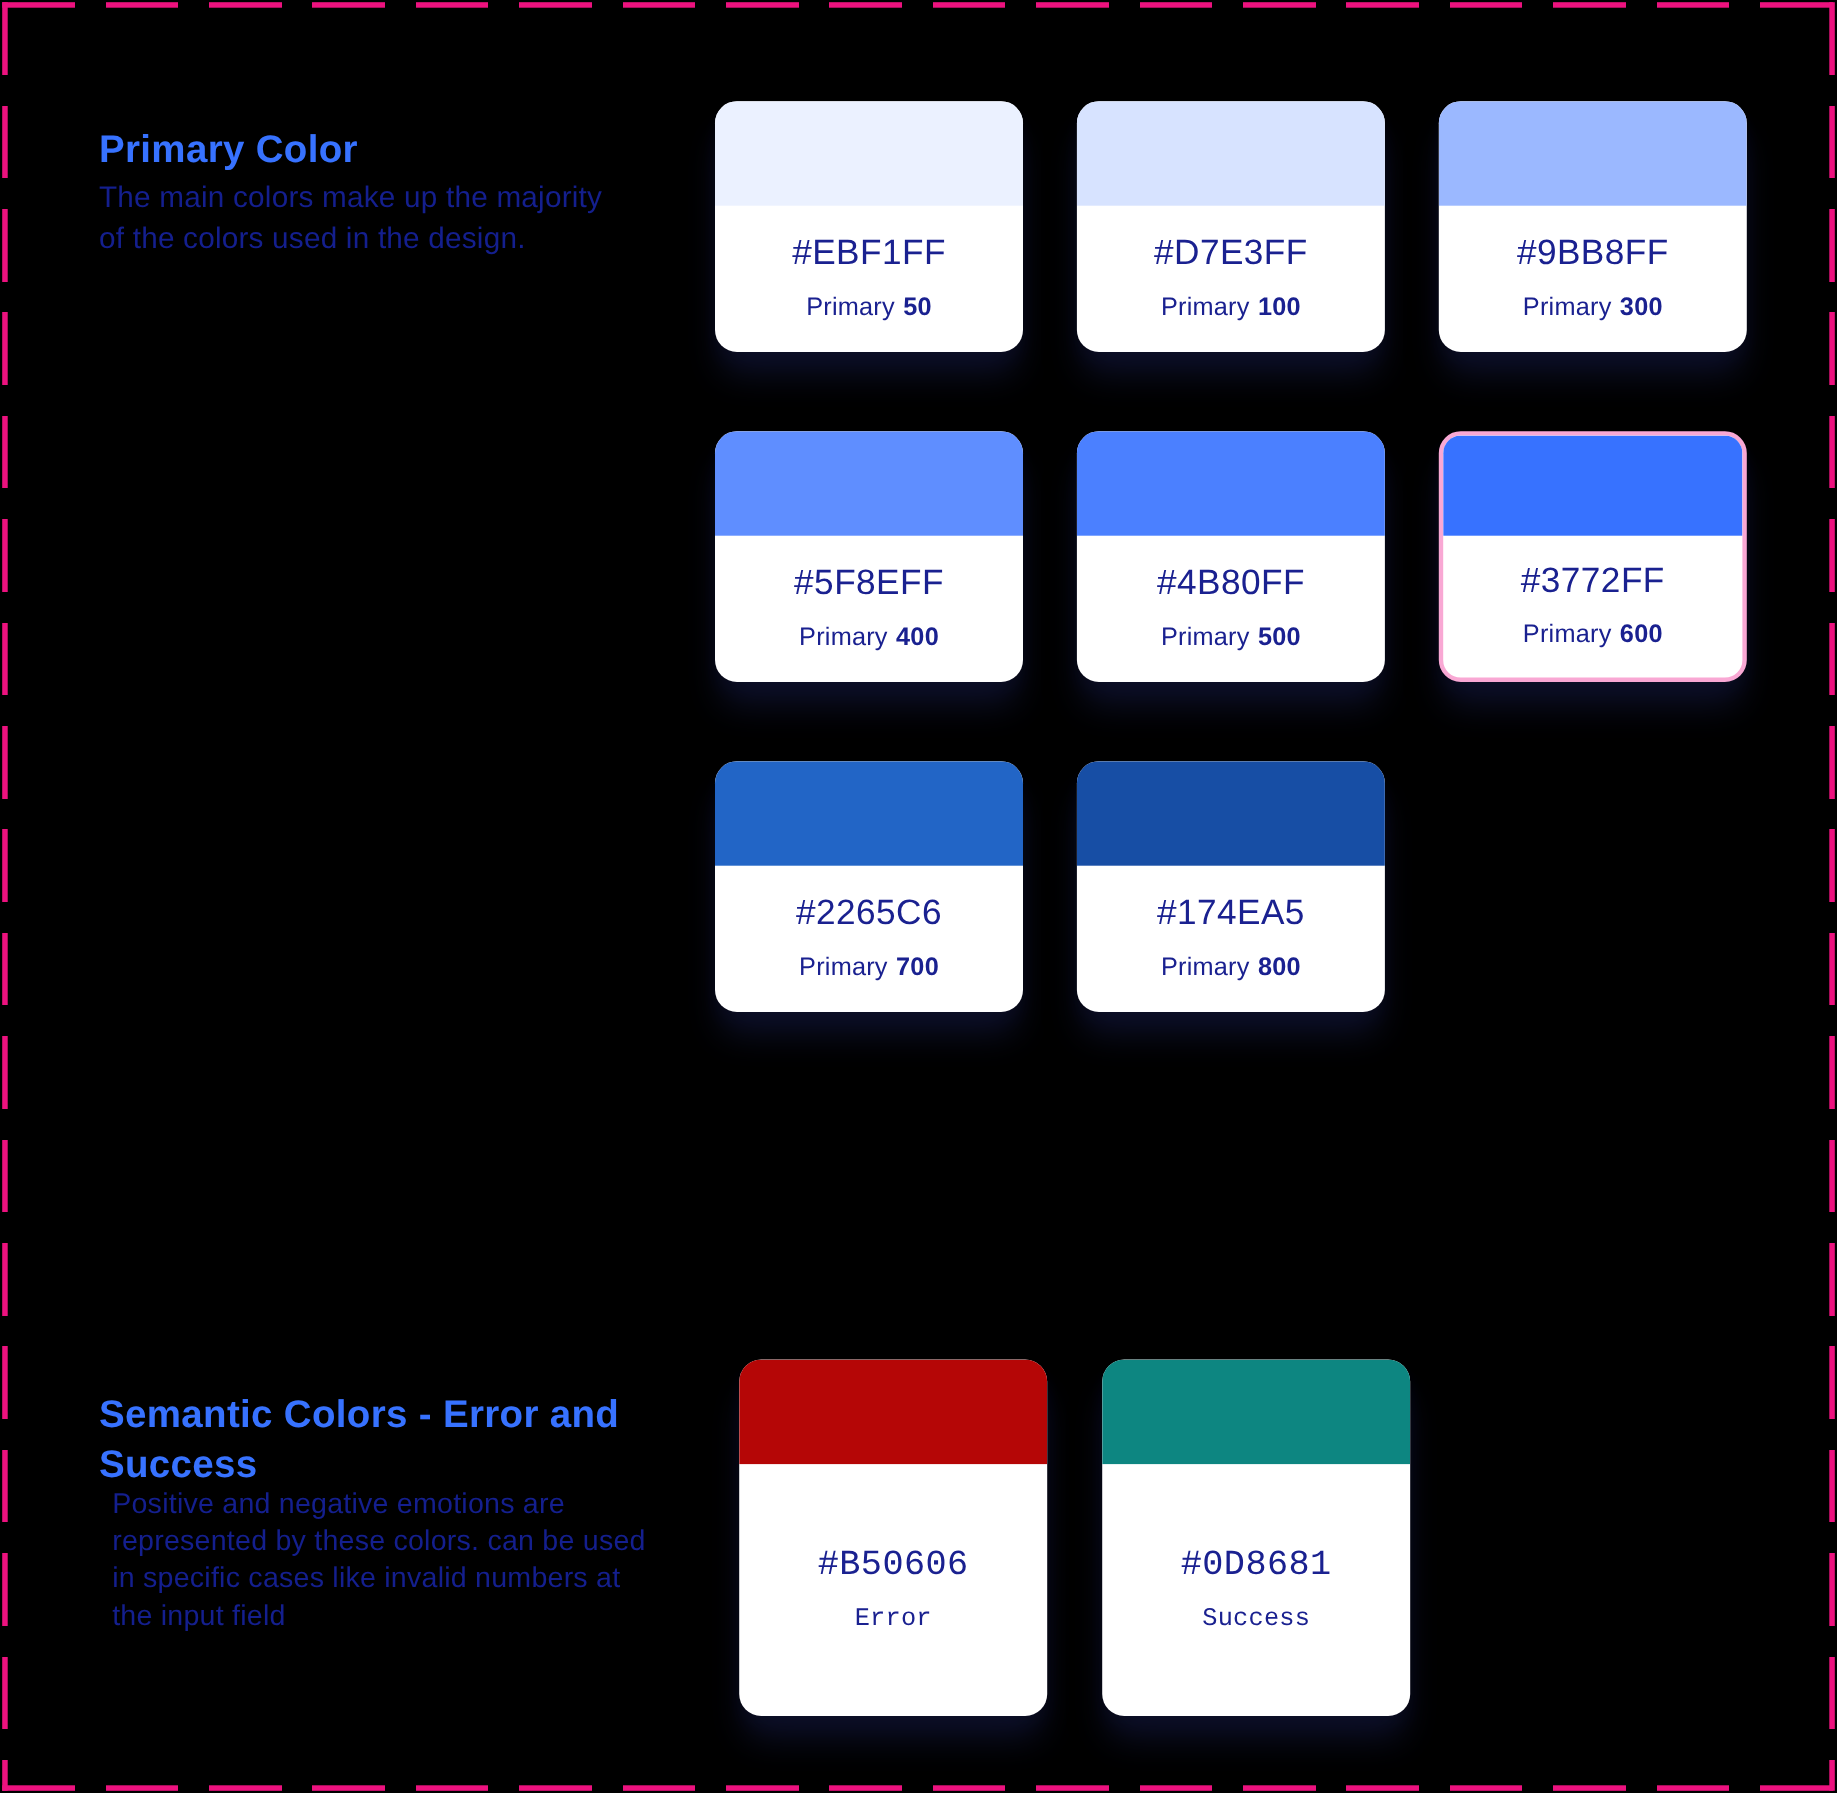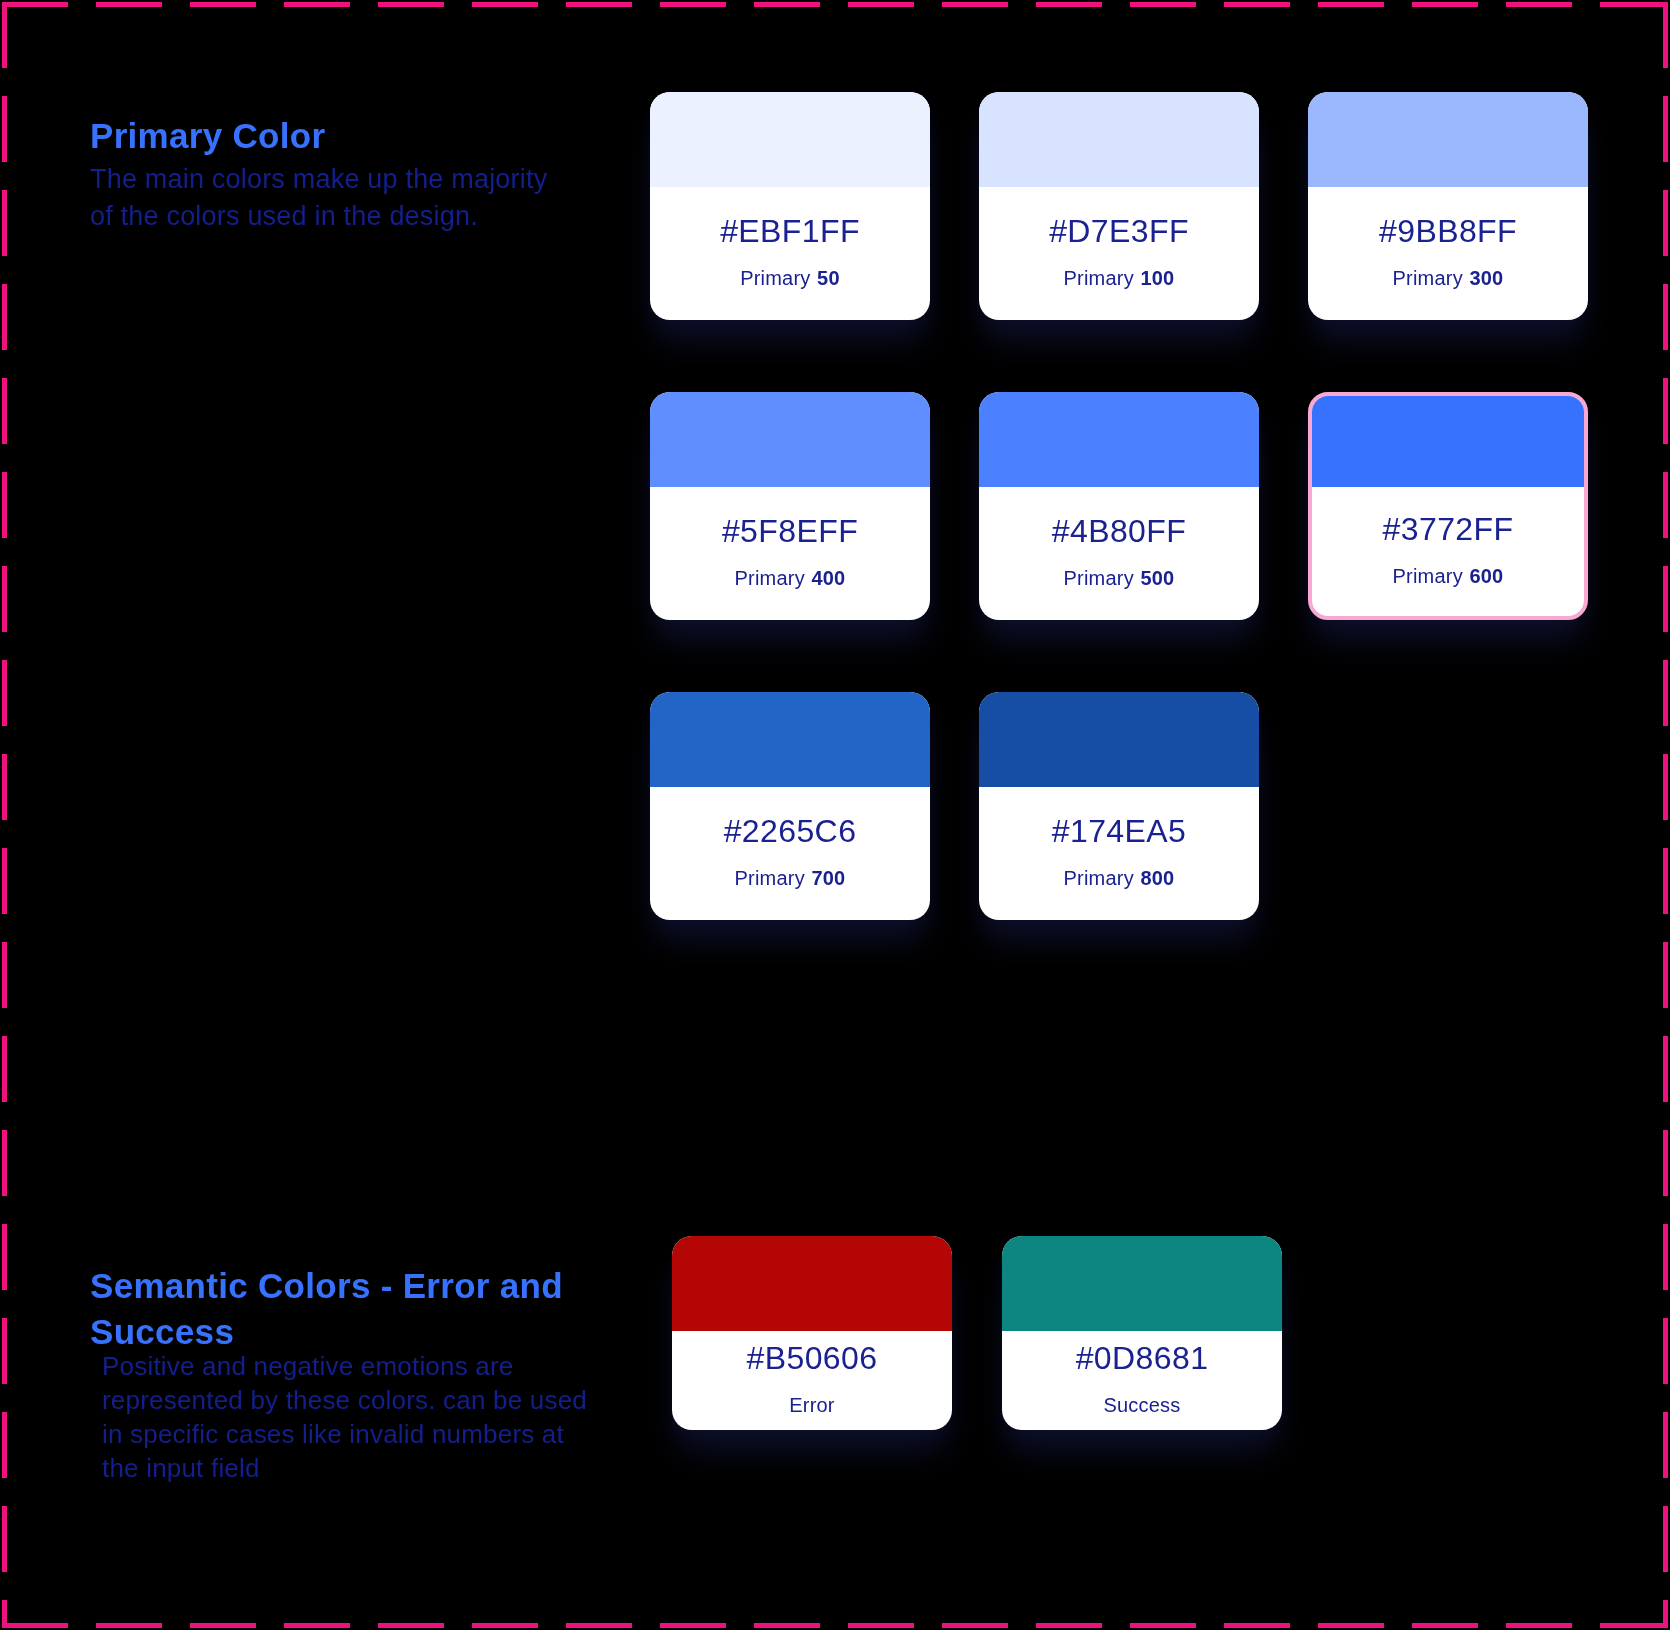--- a/index.html
+++ b/index.html
@@ -66,37 +66,37 @@
   
   .card {
     box-sizing: border-box;
     width: 280px; height: 228px;
     background: #ffffff;
     border-radius: 20px;
     overflow: hidden;
     display: flex; flex-direction: column;
     box-shadow: 0 26px 32px -6px rgba(14, 18, 44, 0.9), 0 10px 16px rgba(8, 10, 30, 0.55);
   }
-  #semantic-cards .card { height: 194px; }
+  #semantic-cards .card { height: 324px; font-family: Liberation Mono, monospace; }
   .card.selected { border: 4px solid #f9a8d4; }
   .swatch {
     height: 95px; flex: 0 0 95px;
     background: #ccc;
   }
   .card.selected .swatch { height: 91px; flex-basis: 91px; }
   .card-body {
     flex: 1;
     display: flex; flex-direction: column;
     align-items: center; justify-content: center;
     gap: 17px;
     padding-bottom: 4px;
     color: var(--card-text);
   }
   .hex-label { font-size: 32px; font-weight: 500; letter-spacing: 0.4px; }
-  .shade-label { font-size: 20px; font-weight: 400; letter-spacing: 0.2px; }
+  .shade-label { font-size: 23px; font-weight: 400; letter-spacing: 0.2px; }
   .shade-num { font-weight: 700; margin-left: 0.33em; }
   .shade-num:empty { display: none; margin-left: 0; }
 </style>
 </head>
 <body>
 
 <div class="canvas" style="background: rgb(0, 0, 0);">
 
   <div class="sel-edge sel-top"></div>
   <div class="sel-edge sel-bottom"></div>

